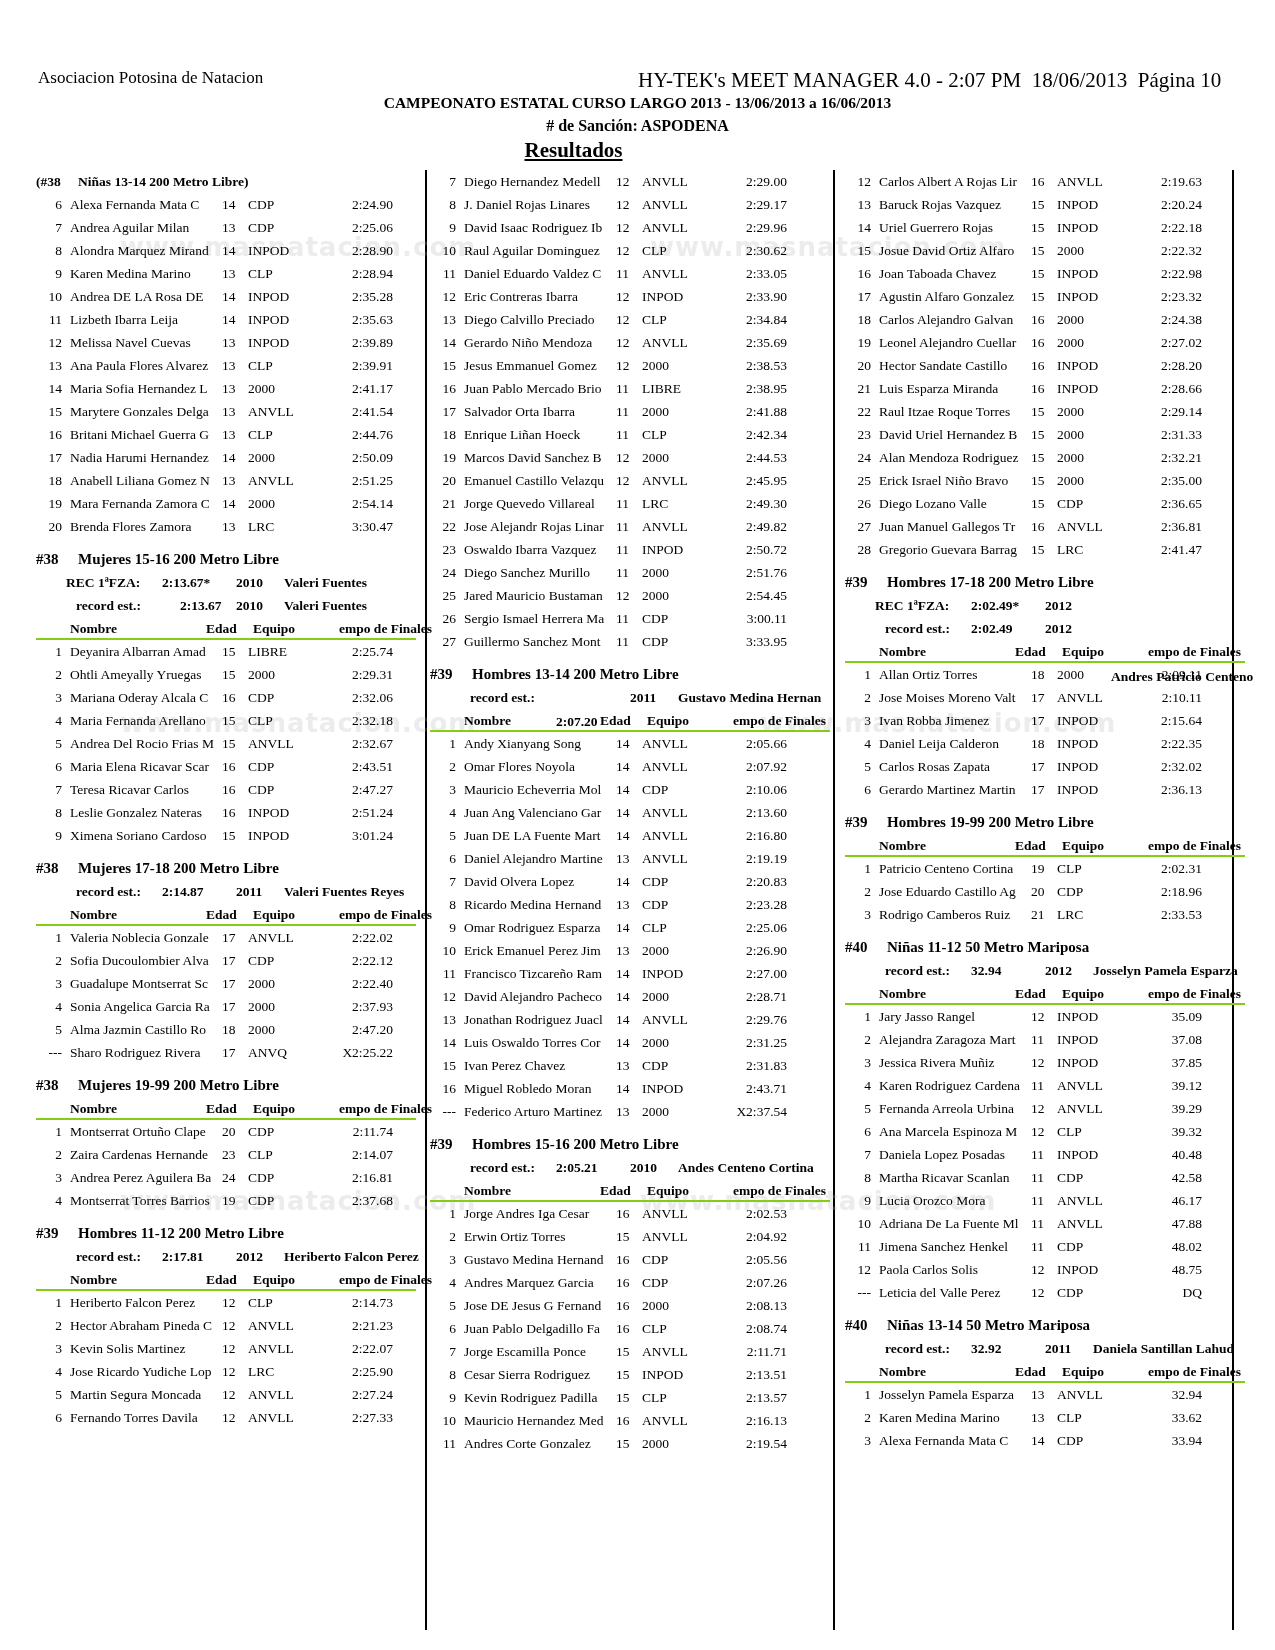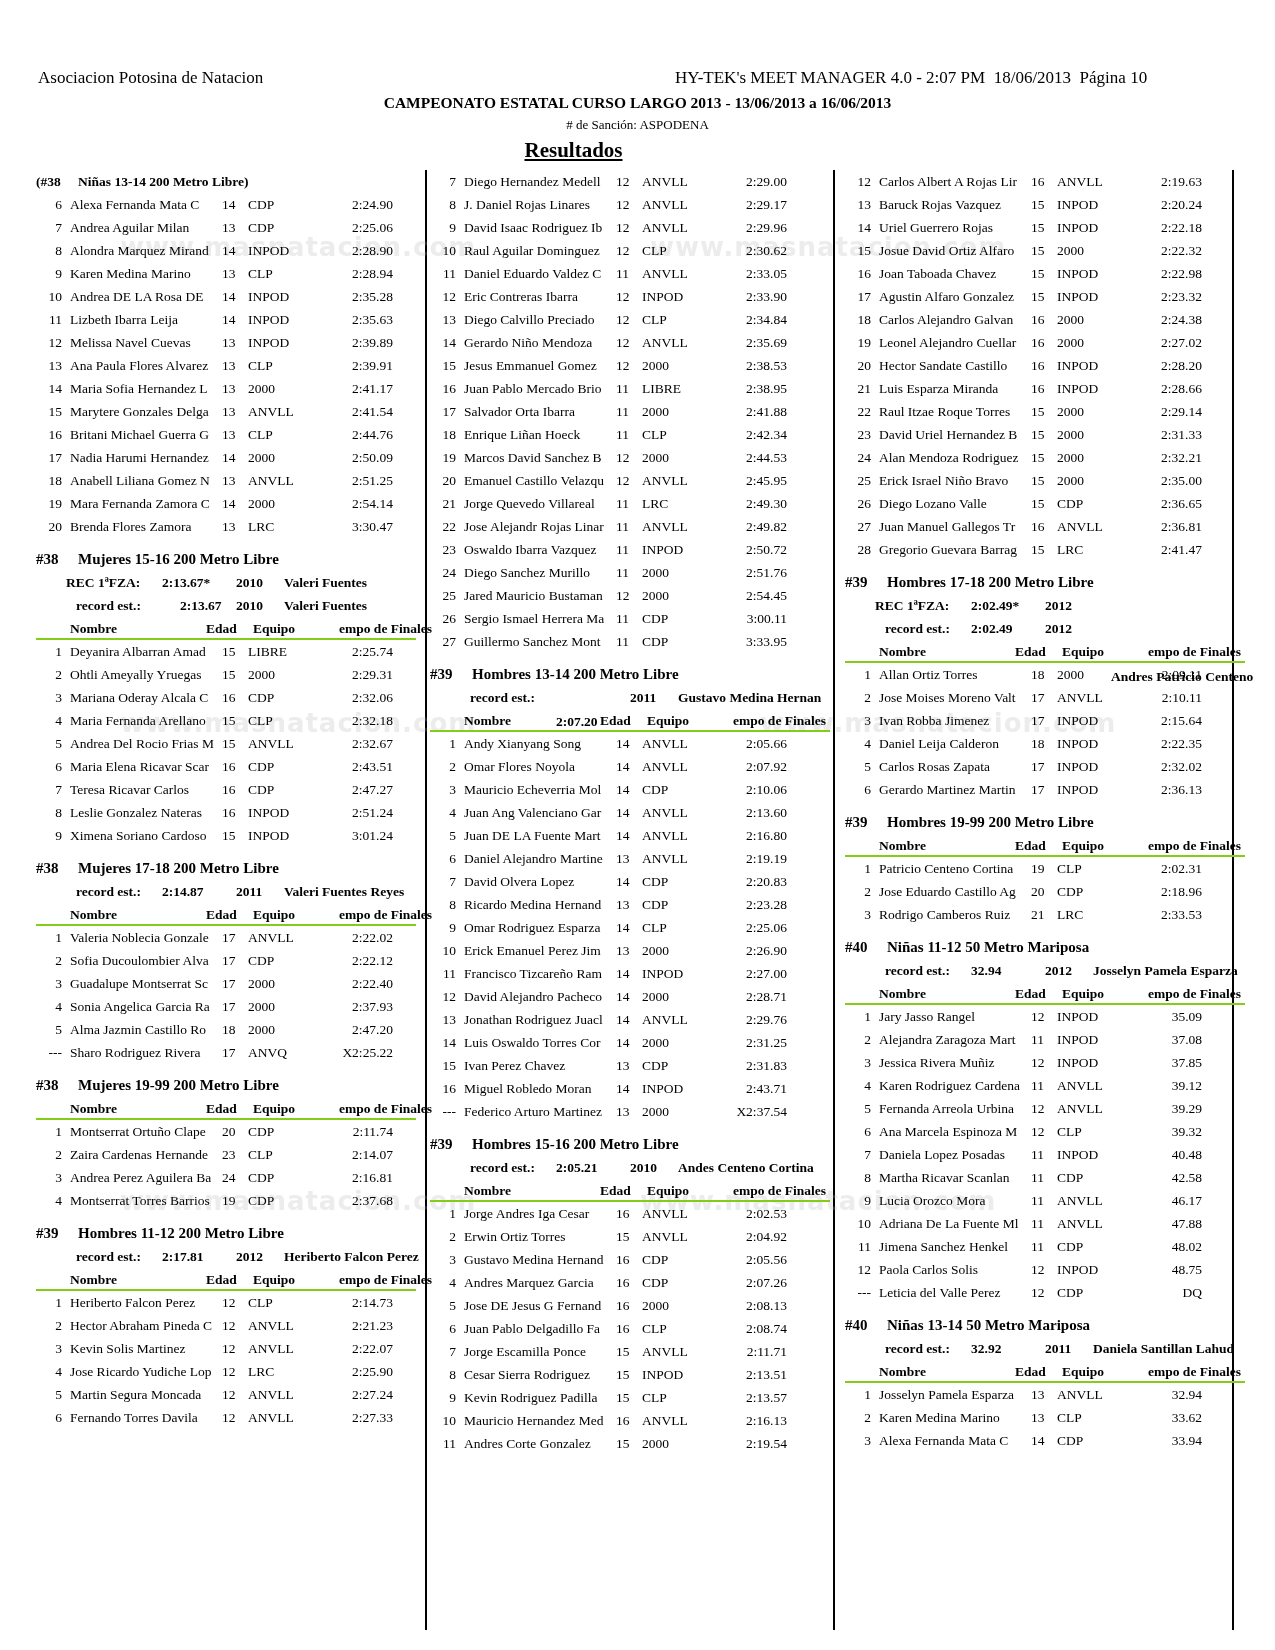--- a/index.html
+++ b/index.html
@@ -1,22 +1,22 @@
 <!DOCTYPE html>
 <html><head>
 <meta charset="utf-8">
 <style>
   * { box-sizing: border-box; margin: 0; padding: 0; }
   html, body { width: 1275px; height: 1650px; background: #ffffff; }
   body { font-family: "Liberation Serif", "DejaVu Serif", serif; color: #000; position: relative; overflow: hidden; }
 
   .hdr-left { position: absolute; left: 38px; top: 68px; font-size: 17px; }
-  .hdr-right { position: absolute; left: 675px; top: 68px; font-size: 17px; white-space: pre; }
+  .hdr-right { position: absolute; left: 638px; top: 68px; font-size: 21px; white-space: pre; }
   .hdr-title { position: absolute; left: 0; width: 1275px; top: 94px; text-align: center; font-size: 15.5px; font-weight: bold; }
-  .hdr-sancion { position: absolute; left: 0; width: 1275px; top: 117px; text-align: center; font-size: 13px; font-weight: normal; }
+  .hdr-sancion { position: absolute; left: 0; width: 1275px; top: 117px; text-align: center; font-size: 16px; font-weight: bold; }
   .hdr-resultados { position: absolute; left: 0; width: 1147px; top: 138px; text-align: center; font-size: 21px; font-weight: bold; text-decoration: underline; }
 
   .col { position: absolute; top: 170px; }
   .col-left { left: 36px; width: 380px; }
   .col-mid { left: 430px; width: 400px; }
   .col-right { left: 845px; width: 400px; }
 
   .vline { position: absolute; width: 2px; background: #000; }
   .vline-1 { left: 425px; top: 170px; height: 1460px; }
   .vline-2 { left: 833px; top: 170px; height: 1460px; }

